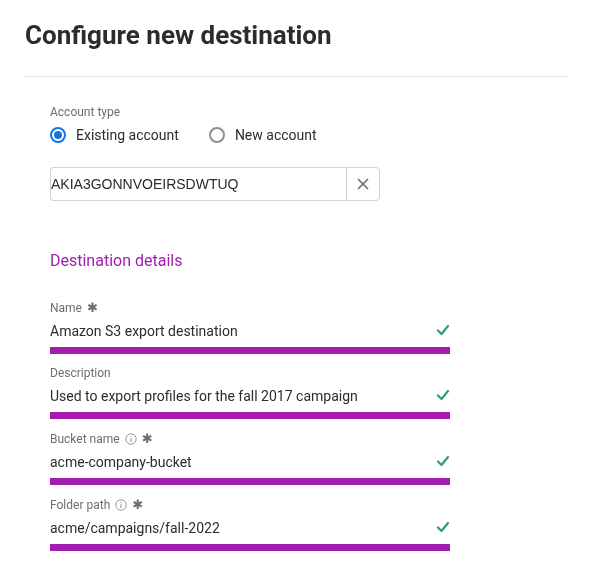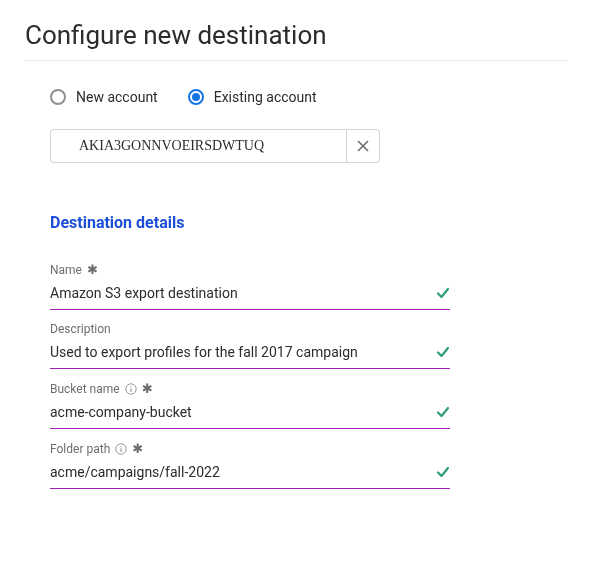--- a/index.html
+++ b/index.html
@@ -10,23 +10,23 @@
     body {
       font-family: -apple-system, BlinkMacSystemFont, "Segoe UI", Roboto, Helvetica, Arial, sans-serif;
       background: #fff;
       color: #2c2c2c;
       width: 593px;
       height: 584px;
       padding: 20px 25px;
     }
     .page-title {
       font-size: 26px;
-      font-weight: 400;
-      color: #2c2c2c;
-      margin-bottom: 10px;
+      font-weight: 700;
+      color: #2c2c2c;
+      margin-bottom: 26px;
     }
     .title-divider {
       border: none;
       border-top: 1px solid #e6e6e6;
       margin-bottom: 28px;
     }
     .content {
       padding-left: 25px;
       padding-right: 25px;
     }
@@ -76,54 +76,53 @@
     .account-input-wrap {
       display: flex;
       width: 330px;
       margin-bottom: 50px;
     }
     .account-input {
       flex: 1;
       border: 1px solid #d3d3d3;
       border-right: none;
       border-radius: 4px 0 0 4px;
-      padding: 8px 28px;
+      padding: 8px 0;
       font-size: 14px;
       color: #2c2c2c;
       outline: none;
       height: 34px;
-      font-family: Liberation Serif, serif;
     }
     .clear-btn {
       width: 34px;
       height: 34px;
       border: 1px solid #d3d3d3;
       border-radius: 0 4px 4px 0;
       background: #fff;
       display: flex;
       align-items: center;
       justify-content: center;
       cursor: pointer;
       color: #6e6e6e;
     }
     .section-heading {
       font-size: 16px;
-      font-weight: 700;
-      color: #1d4ed8;
+      font-weight: 400;
+      color: #a21caf;
       margin-bottom: 30px;
     }
     .form-field {
       margin-bottom: 12px;
       width: 400px;
     }
     .value-row {
       display: flex;
-      align-items: center;
+      align-items: flex-start;
       justify-content: space-between;
-      border-bottom: 1px solid #a21caf;
+      border-bottom: 7px solid #a21caf;
       padding-bottom: 8px;
     }
     .value-text {
       font-size: 14px;
       color: #2c2c2c;
     }
     .check-icon {
       color: #2d9d78;
       flex-shrink: 0;
     }
@@ -138,31 +137,32 @@
     }
   </style>
 </head>
 <body>
 
 <h1 class="page-title">Configure new destination</h1>
 <hr class="title-divider">
 
 <div class="content">
 
+  <div class="field-label">Account type</div>
 
   <div class="radio-group">
-    <div class="radio-option">
-      <span class="radio-circle"></span>
-      <span class="radio-label">New account</span>
-    </div>
     <div class="radio-option">
       <span class="radio-circle selected">
         <span class="radio-dot"></span>
       </span>
       <span class="radio-label">Existing account</span>
+    </div>
+    <div class="radio-option">
+      <span class="radio-circle"></span>
+      <span class="radio-label">New account</span>
     </div>
   </div>
 
   <div class="account-input-wrap">
     <input type="text" class="account-input" value="AKIA3GONNVOEIRSDWTUQ" style="">
     <button class="clear-btn">
       <svg width="12" height="12" viewBox="0 0 12 12" fill="none" stroke="currentColor" stroke-width="1.6">
         <line x1="1" y1="1" x2="11" y2="11"></line>
         <line x1="11" y1="1" x2="1" y2="11"></line>
       </svg>

